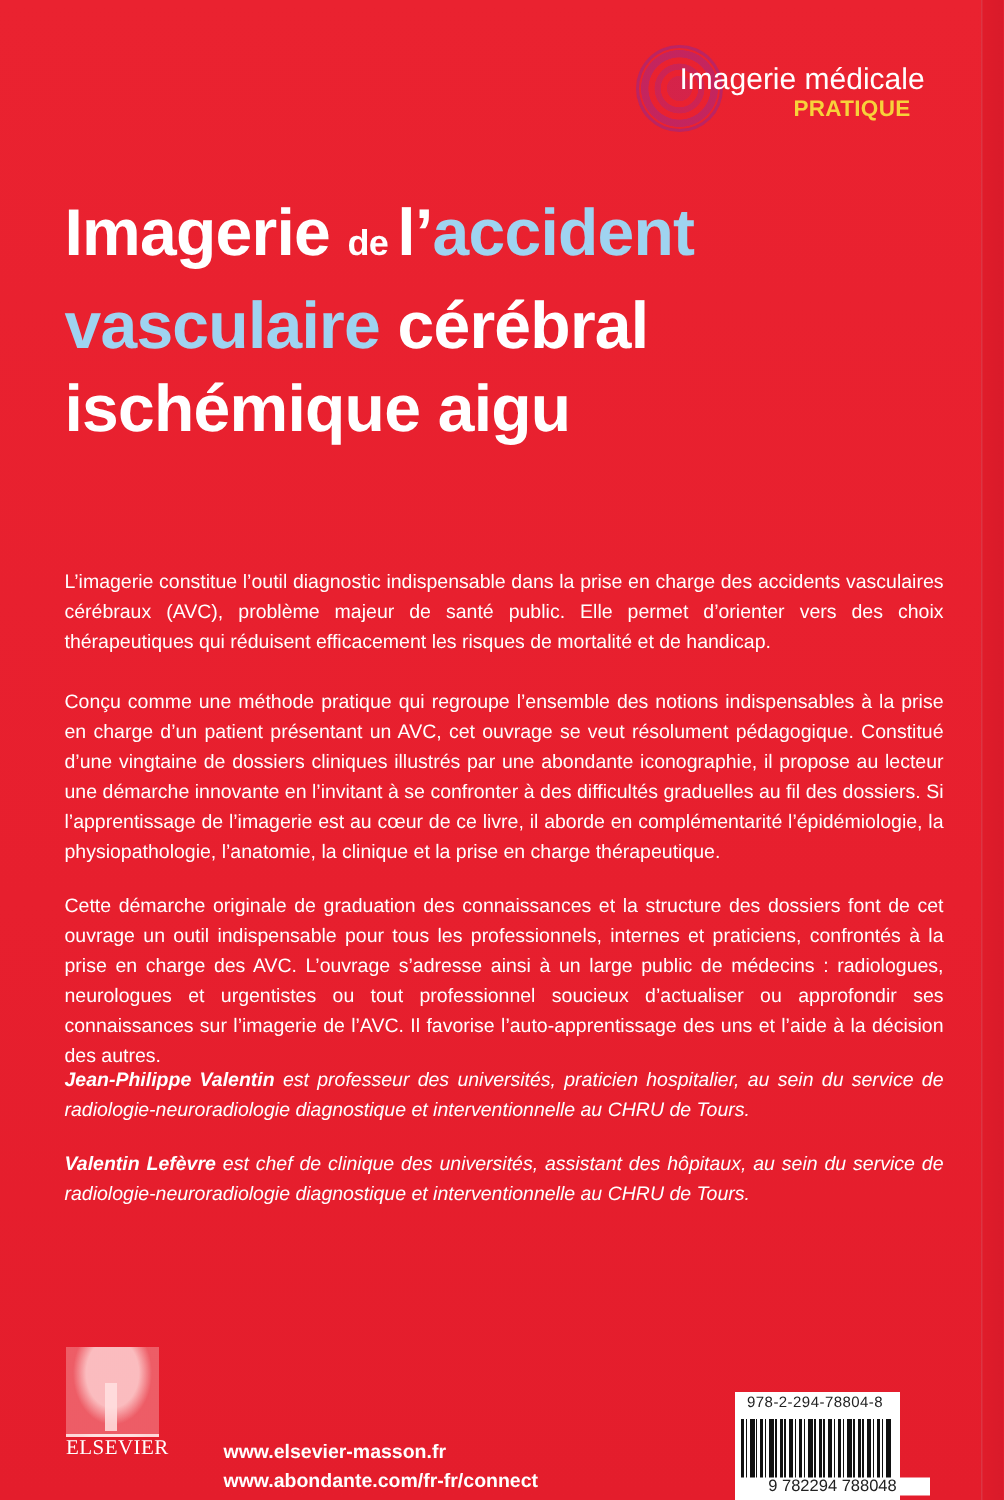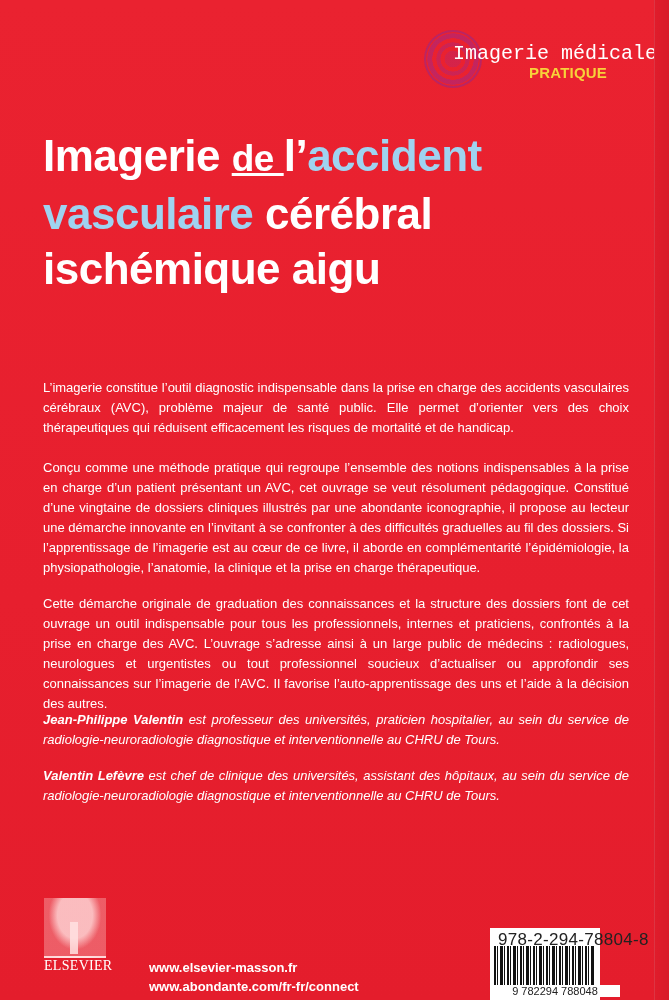--- a/index.html
+++ b/index.html
@@ -10,48 +10,48 @@
     color:#ffffff;
     position:relative;
   }
   .cover { position:absolute; inset:0; background:linear-gradient(180deg,#ea2230 0%,#e71f2e 60%,#e41d2c 100%); }
   .spine-edge { position:absolute; top:0; right:0; width:14px; height:1000px; background:linear-gradient(90deg,#e01c2b,#d81a29); border-left:1px solid rgba(255,255,255,0.12); }
 
   .series { position:absolute; top:30px; left:424px; width:200px; height:60px; }
   .series-logo { position:absolute; left:0; top:0; width:58px; height:58px; border-radius:50%;
      background:radial-gradient(circle, rgba(150,40,150,0.25) 0 20%, transparent 21% 30%, rgba(150,40,150,0.35) 31% 40%, transparent 41% 50%, rgba(150,40,150,0.45) 51% 62%, transparent 63%);
      box-shadow:inset 0 0 0 2px rgba(140,40,150,0.5); }
-  .series-title { position:absolute; left:29px; top:12px; font-family:Liberation Mono, monospace; font-size:20px; color:#fff; white-space:nowrap; }
+  .series-title { position:absolute; left:29px; top:12px; font-family:Liberation Sans, sans-serif; font-size:20px; color:#fff; white-space:nowrap; }
   .series-sub { position:absolute; left:105px; top:34px; font-size:15px; font-weight:bold; color:#f7d23a; letter-spacing:0.2px;text-align:right; }
 
   .title { position:absolute; left:43px; top:128px; width:600px; font-weight:bold; font-size:44px; line-height:55px; letter-spacing:-0.5px; }
   .title .line { display:block; white-space:nowrap; }
   .title .blue { color:#9fd3f0; }
-  .title .small { font-size:37px;text-decoration:underline; }
+  .title .small { font-size:24px; }
 
   .body { position:absolute; left:43px; width:586px; font-size:13px; line-height:20px; text-align:justify; color:#fff; }
   .p1 { top:378px; }
   .p2 { top:458px; }
   .p3 { top:594px; }
   .a1 { top:710px; font-style:italic; }
   .a2 { top:766px; font-style:italic; }
   .author-name { font-weight:bold; }
 
   .elsevier-logo { position:absolute; left:44px; top:898px; width:62px; height:72px; }
   .tree { position:absolute; left:0; top:0; width:62px; height:58px; background:
       radial-gradient(ellipse at 50% 30%, rgba(255,220,220,0.75) 0 40%, transparent 60%),
       linear-gradient(rgba(255,210,210,0.35),rgba(255,210,210,0.35));
       border-bottom:2px solid rgba(255,230,230,0.9); }
   .trunk { position:absolute; left:26px; top:24px; width:8px; height:32px; background:rgba(255,225,225,0.85); }
   .elsevier-word { position:absolute; left:0; top:60px; font-family:"Liberation Serif", serif; font-size:14px; letter-spacing:0.3px; color:#fff; }
 
   .urls { position:absolute; left:149px; top:958px; font-size:13px; font-weight:bold; line-height:19px; color:#fff; }
 
   .barcode { position:absolute; left:490px; top:928px; width:110px; height:72px; background:#fff; }
-  .isbn-top { position:absolute; left:8px; top:2px; font-size:17px; color:#222; letter-spacing:0.3px; white-space:nowrap; }
+  .isbn-top { position:absolute; left:8px; top:2px; font-size:10px; color:#222; letter-spacing:0.3px; white-space:nowrap; }
   .bars { position:absolute; left:4px; top:18px; width:100px; height:40px;
      background:repeating-linear-gradient(90deg,#111 0 2px,#fff 2px 3px,#111 3px 4px,#fff 4px 6px,#111 6px 9px,#fff 9px 10px,#111 10px 11px,#fff 11px 13px); }
   .isbn-bottom { position:absolute; left:0; top:57px; width:130px; font-size:11px; color:#222; white-space:nowrap; text-align:center; background:#fff; }
 </style>
 </head>
 <body>
 
 <div class="cover"></div>
 
 <div class="series">

